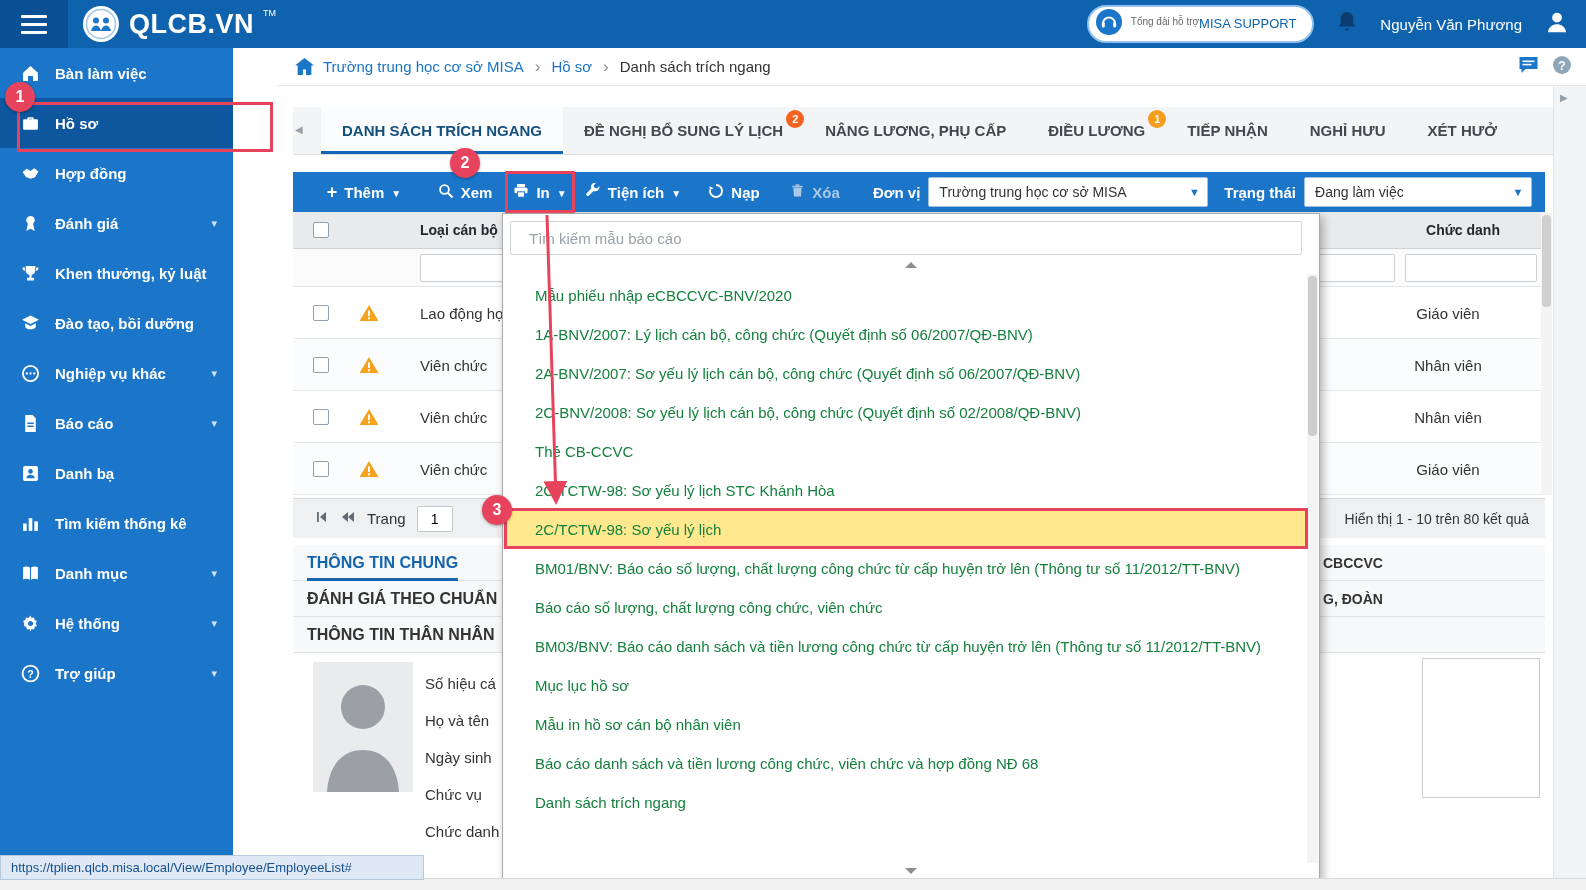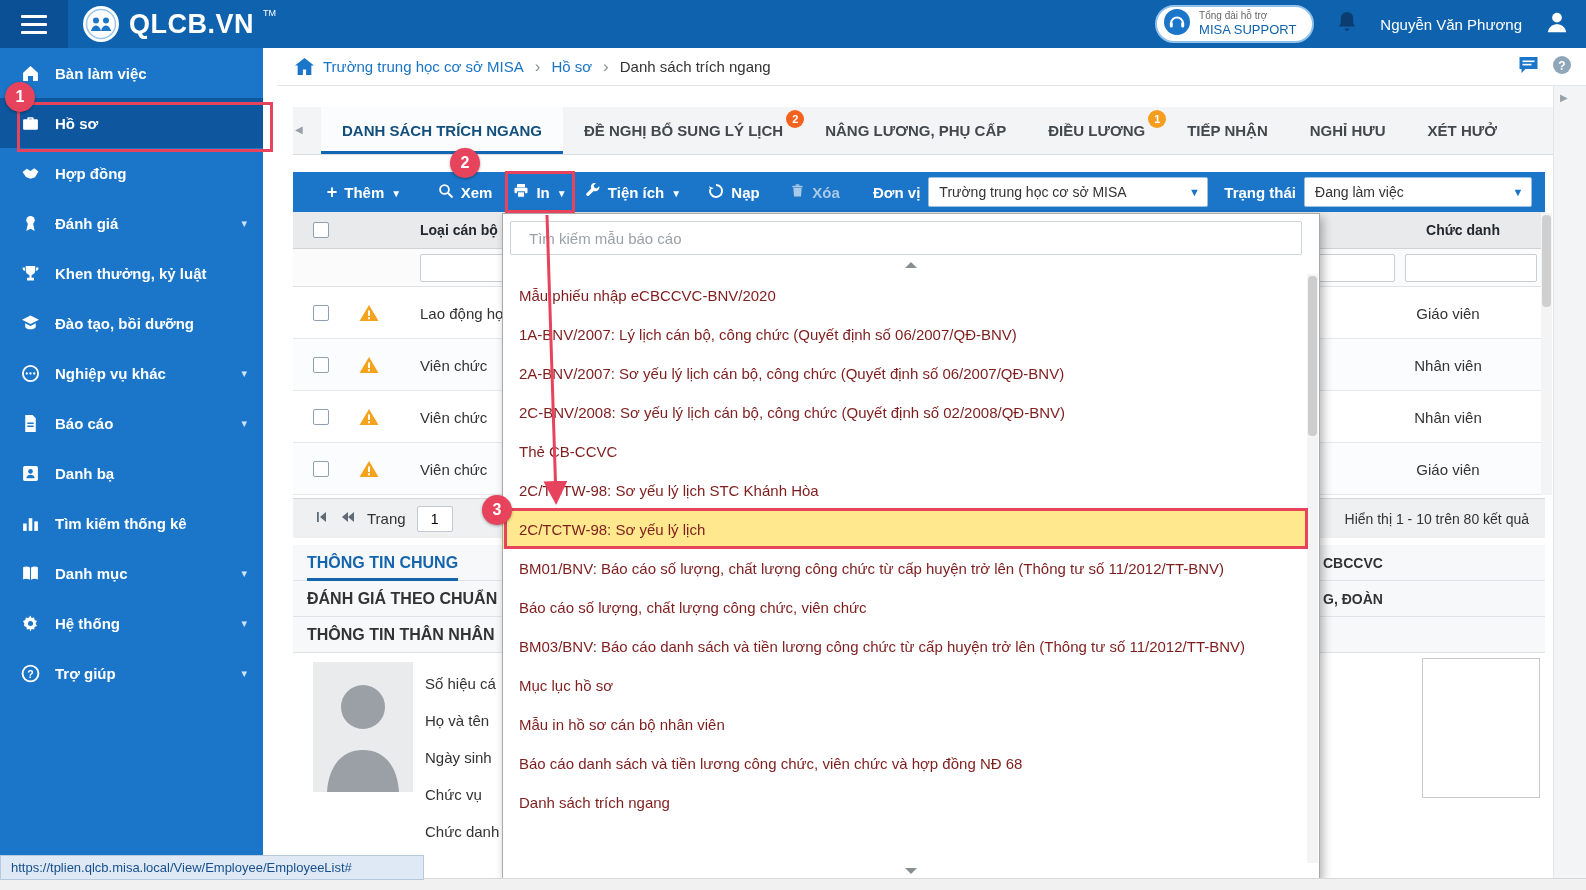--- a/index.html
+++ b/index.html
@@ -13,27 +13,27 @@
   .hamburger{width:68px;height:48px;background:#0b5095;display:flex;flex-direction:column;
              align-items:center;justify-content:center;gap:5px;cursor:pointer}
   .hamburger i{display:block;width:26px;height:3px;background:#fff;border-radius:1px}
   .logo{display:flex;align-items:flex-start;margin-left:14px;gap:9px}
   .logo-circle{width:38px;height:38px;margin-top:5px}
   .logo-text{color:#fff;font-size:27px;font-weight:bold;letter-spacing:.5px;line-height:48px}
   .logo-tm{color:#fff;font-size:9px;margin-top:8px}
   .header-right{margin-left:auto;display:flex;align-items:center;gap:22px;padding-right:16px}
   .support-pill{background:#fff;border:2px solid #8fc1ea;border-radius:20px;height:38px;
                 display:flex;align-items:center;padding:0 16px 0 7px;gap:9px;cursor:pointer}
-  .support-txt{display:flex;flex-direction:column;line-height:1.25}
+  .support-txt{display:flex;line-height:1.25}
   .support-l1{font-size:10px;color:#666}
   .support-l2{font-size:13px;color:#0f63ae;font-weight:normal}
   .username{color:#fff;font-size:15px}
 
   
-  .sidebar{position:absolute;left:0;top:48px;width:263px;height:842px;background:#1b76c9;z-index:2}
+  .sidebar{position:absolute;left:0;top:48px;width:233px;height:842px;background:#1b76c9;z-index:2}
   .side-item{height:50px;display:flex;align-items:center;padding:0 16px 0 20px;gap:15px;
              color:#fff;cursor:pointer}
   .side-item.active{background:#0e579e}
   .side-icon{width:20px;height:20px;flex:0 0 20px;display:flex;align-items:center;justify-content:center}
   .side-icon svg{width:19px;height:19px;fill:#fff}
   .side-label{font-size:15px;font-weight:600;white-space:nowrap}
   .side-caret{margin-left:auto;font-size:11px;color:#cfe4f7}
 
   
   .breadcrumb{position:absolute;left:277px;top:48px;width:1309px;height:38px;background:#fff;
@@ -122,21 +122,21 @@
   .dropdown{position:absolute;left:502px;top:213px;width:818px;height:667px;background:#fff;
             border:1px solid #a9a9a9;box-shadow:3px 4px 9px rgba(0,0,0,.3);z-index:5}
   .dd-search{position:absolute;left:7px;top:7px;width:792px;height:34px;border:1px solid #cfd4d9;
              border-radius:2px;font-size:15px;padding:0 18px;color:#333}
   .dd-search::placeholder{color:#9aa1a8}
   .dd-up{position:absolute;left:50%;top:48px;margin-left:-6px;width:0;height:0;
          border-left:6px solid transparent;border-right:6px solid transparent;border-bottom:6px solid #8a8f94}
   .dd-down{position:absolute;left:50%;bottom:5px;margin-left:-6px;width:0;height:0;
            border-left:6px solid transparent;border-right:6px solid transparent;border-top:6px solid #8a8f94}
   .dd-list{position:absolute;left:0;top:62px;right:13px;height:585px}
-  .dd-item{height:39px;display:flex;align-items:center;padding-left:16px;font-size:15px;color:#7f1d1d;
+  .dd-item{height:39px;display:flex;align-items:center;padding-left:32px;font-size:15px;color:#15803d;
            white-space:nowrap;cursor:pointer}
   .dd-item.hl{background:#ffe88d}
   .dd-scroll{position:absolute;right:1px;top:60px;bottom:16px;width:11px;background:#f4f4f4}
   .dd-scroll .thumb{position:absolute;left:1px;top:2px;width:9px;height:160px;background:#cdcdcd;border-radius:4px}
 
   
   .ann-rect{position:absolute;border:3px solid #e8435c;z-index:10;pointer-events:none}
   .ann-circle{position:absolute;width:30px;height:30px;border-radius:50%;background:#e8435c;color:#fff;
               font-size:16px;font-weight:bold;display:flex;align-items:center;justify-content:center;
               z-index:10;box-shadow:0 1px 3px rgba(0,0,0,.35)}

